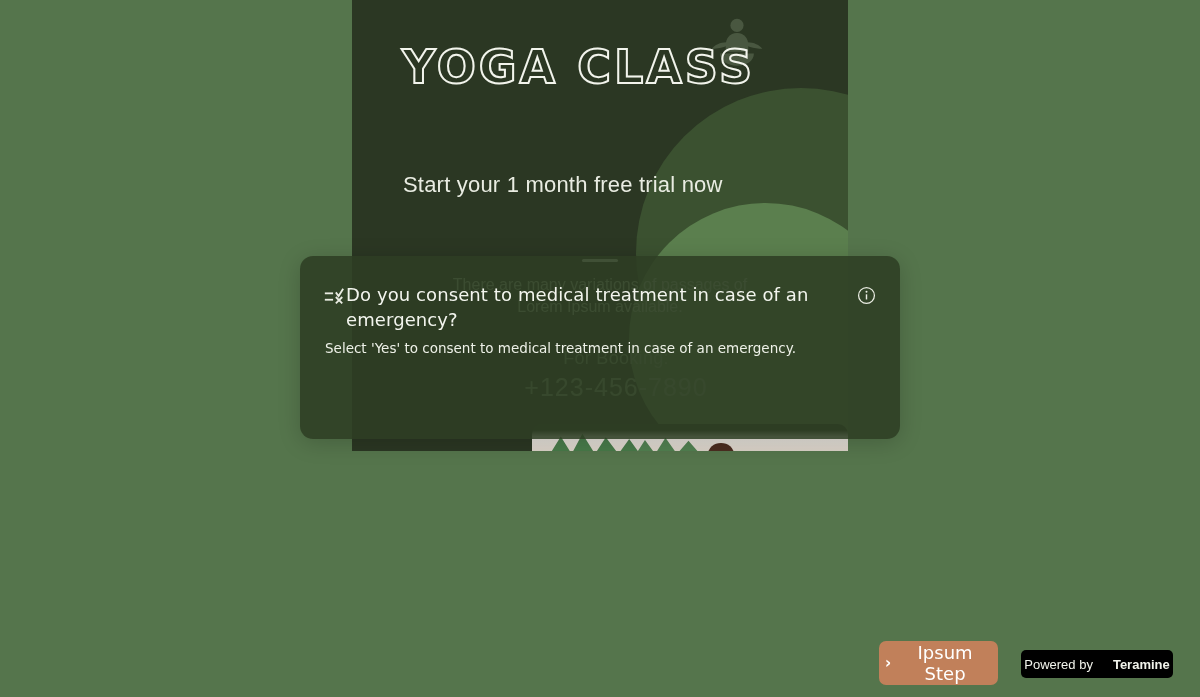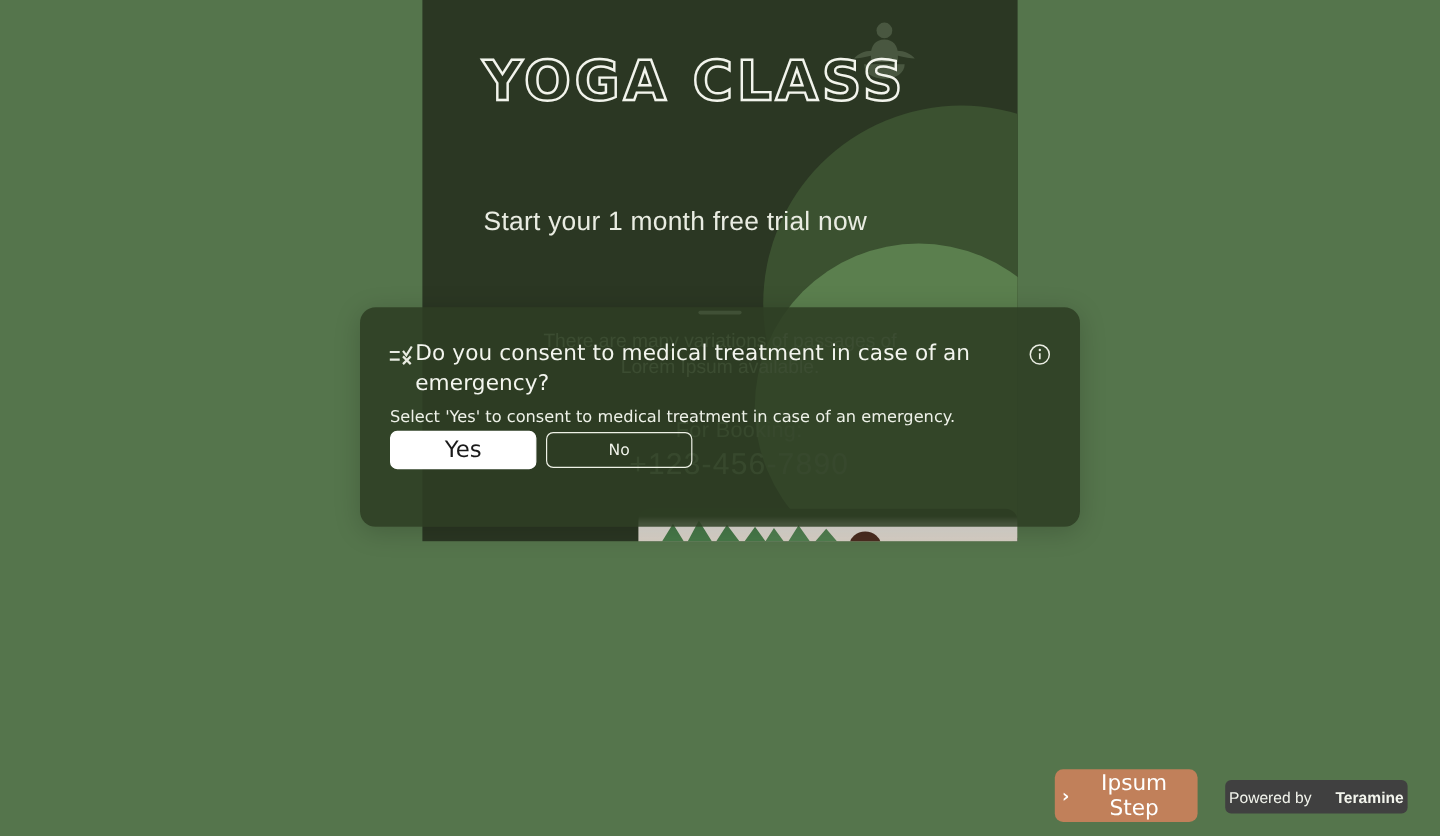--- a/index.html
+++ b/index.html
@@ -255,21 +255,21 @@
     font-size: 15px;
     line-height: 1;
     font-weight: 700;
   }
   #powered-by-badge {
     position: absolute;
     left: 1021px;
     top: 650px;
     width: 152px;
     height: 28px;
-    background: #404040;
+    background: #000000;
     border-radius: 5px;
     display: flex;
     align-items: center;
     justify-content: center;
     color: #f2f4ec;
     font-size: 13px;
     cursor: pointer;
     gap: 20px;
   }
   #powered-by-brand {
@@ -325,24 +325,20 @@
   <div id="question-title">Do you consent to medical treatment in case of an emergency?</div>
 
   <svg id="question-info-icon" viewBox="0 0 24 24">
     <circle cx="12" cy="12" r="10" fill="none" stroke="#e9ece2" stroke-width="1.6"></circle>
     <circle cx="12" cy="7.2" r="1.25" fill="#e9ece2"></circle>
     <line x1="12" y1="10.5" x2="12" y2="17" stroke="#e9ece2" stroke-width="1.8"></line>
   </svg>
 
   <div id="question-help">Select 'Yes' to consent to medical treatment in case of an emergency.</div>
 
-  <div id="answer-options">
-    <div class="option selected">Yes</div>
-    <div class="option unselected">No</div>
-  </div>
 </div>
 
 <button id="next-step-button">
   <span id="next-step-chevron">›</span>
   <span>Ipsum Step</span>
 </button>
 
 <div id="powered-by-badge">
   <span>Powered by</span>
     <span id="powered-by-brand">Teramine</span>

